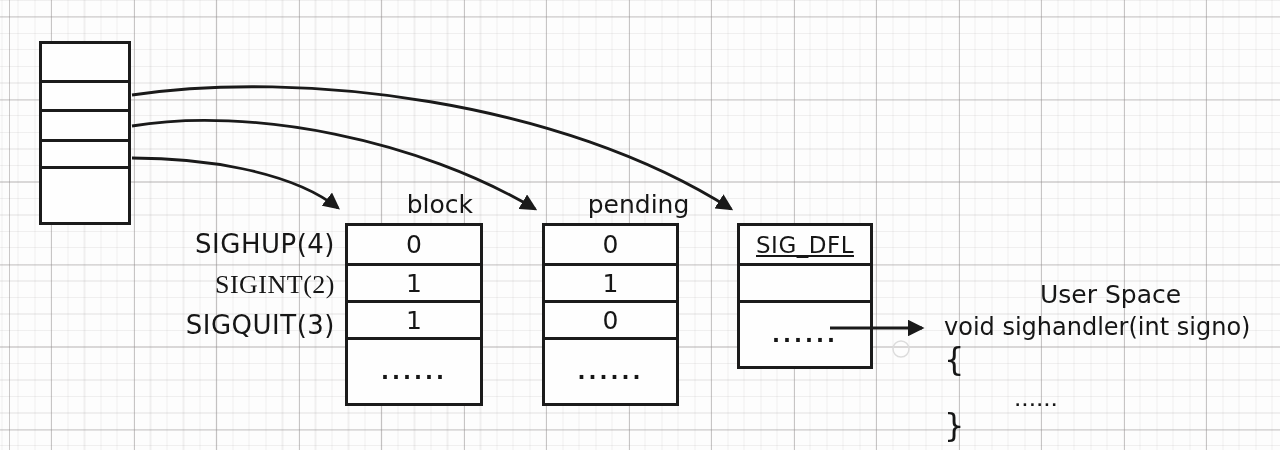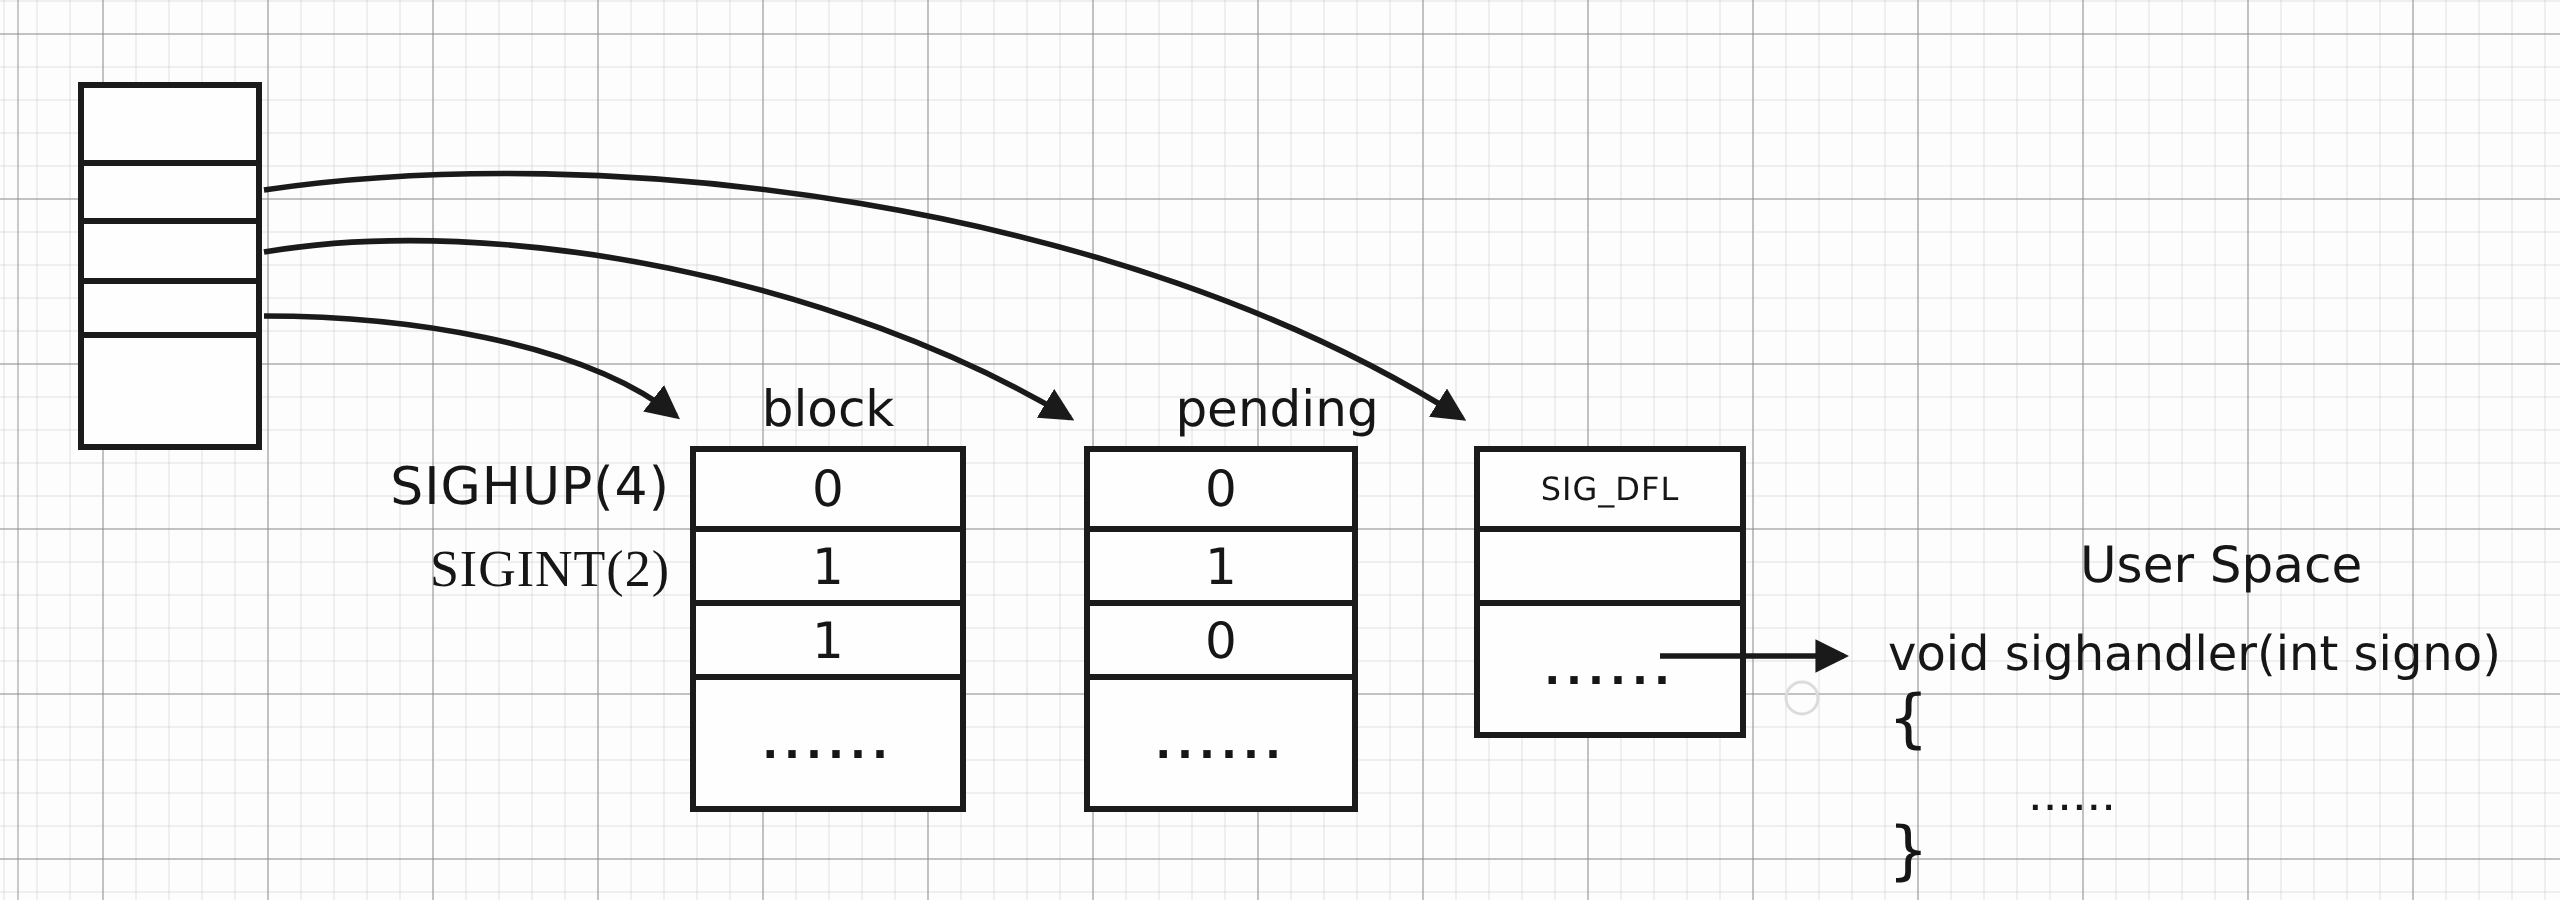--- a/index.html
+++ b/index.html
@@ -34,46 +34,46 @@
 
   
   .siglabels { position:absolute; left:60px; top:223px; width:275px; text-align:right; }
   .siglabel { font-size:26px; letter-spacing:0.5px; }
   .siglabel.l1 { height:42px; line-height:42px; }
   .siglabel.l2 { height:40px; line-height:40px;font-family:Liberation Serif, serif; }
   .siglabel.l3 { height:40px; line-height:40px; }
 
   
   .theader { position:absolute; top:189px; height:32px; line-height:32px; text-align:center; font-size:25px; }
-  .theader.block   { left:345px; width:138px; }
+  .theader.block   { left:335px; width:138px;text-align:right; }
   .theader.pending { left:570px; width:137px; }
   .theader.handler { left:737px; width:136px; }
 
   
   .sigtable {
     position:absolute; top:223px; border:3px solid #1b1b1b; background:#fefefe;
     box-sizing:border-box; display:flex; flex-direction:column;
   }
   .sigtable.block   { left:345px; width:138px; }
   .sigtable.pending { left:542px; width:137px; }
   .sigtable.handler { left:737px; width:136px; }
   .cell {
     display:flex; align-items:center; justify-content:center;
     border-top:3px solid #1b1b1b; font-size:25px;
   }
   .cell:first-child { border-top:none; }
   .cell.c1 { height:37px; }
   .cell.c2 { height:34px; }
   .cell.c3 { height:34px; }
   .cell.c4 { height:63px; }
-  .cell.mono-name { font-size:16px; letter-spacing:0.5px; }
+  .cell.mono-name { font-size:23px; letter-spacing:0.5px;text-decoration:underline; }
   .cell.dots { font-size:21px; font-weight:700; letter-spacing:3px; }
 
   
-  .us-title { position:absolute; left:1040px; top:268px; font-size:25px; }
+  .us-title { position:absolute; left:1040px; top:280px; font-size:25px; }
   .us-sig   { position:absolute; left:944px; top:313px; font-size:24px; white-space:nowrap; }
   .us-open  { position:absolute; left:944px; top:340px; font-size:32px; }
   .us-dots  { position:absolute; left:1015px; top:393px; font-size:14px; font-weight:700; letter-spacing:2px; }
   .us-close { position:absolute; left:944px; top:406px; font-size:32px; }
 
   
   svg.overlay { position:absolute; left:0; top:0; pointer-events:none; }
   .arrow { fill:none; stroke:#1a1a1a; stroke-width:2.8; marker-end:url(#ah); }
   .watermark { fill:none; stroke:#dcdcdc; stroke-width:1.5; }
 </style>
@@ -87,20 +87,21 @@
     <div class="trow r1"></div>
     <div class="trow r2"></div>
     <div class="trow r3"></div>
     <div class="trow r4"></div>
     <div class="trow r5"></div>
   </div>
 
   <div class="siglabels">
     <div class="siglabel l1">SIGHUP(4)</div>
     <div class="siglabel l2">SIGINT(2)</div>
+    <div class="siglabel l3">SIGQUIT(3)</div>
   </div>
 
   <div class="theader block">block</div>
   <div class="theader pending">pending</div>
 
   <div class="sigtable block">
     <div class="cell c1">0</div>
     <div class="cell c2">1</div>
     <div class="cell c3">1</div>
     <div class="cell c4 dots">......</div>

